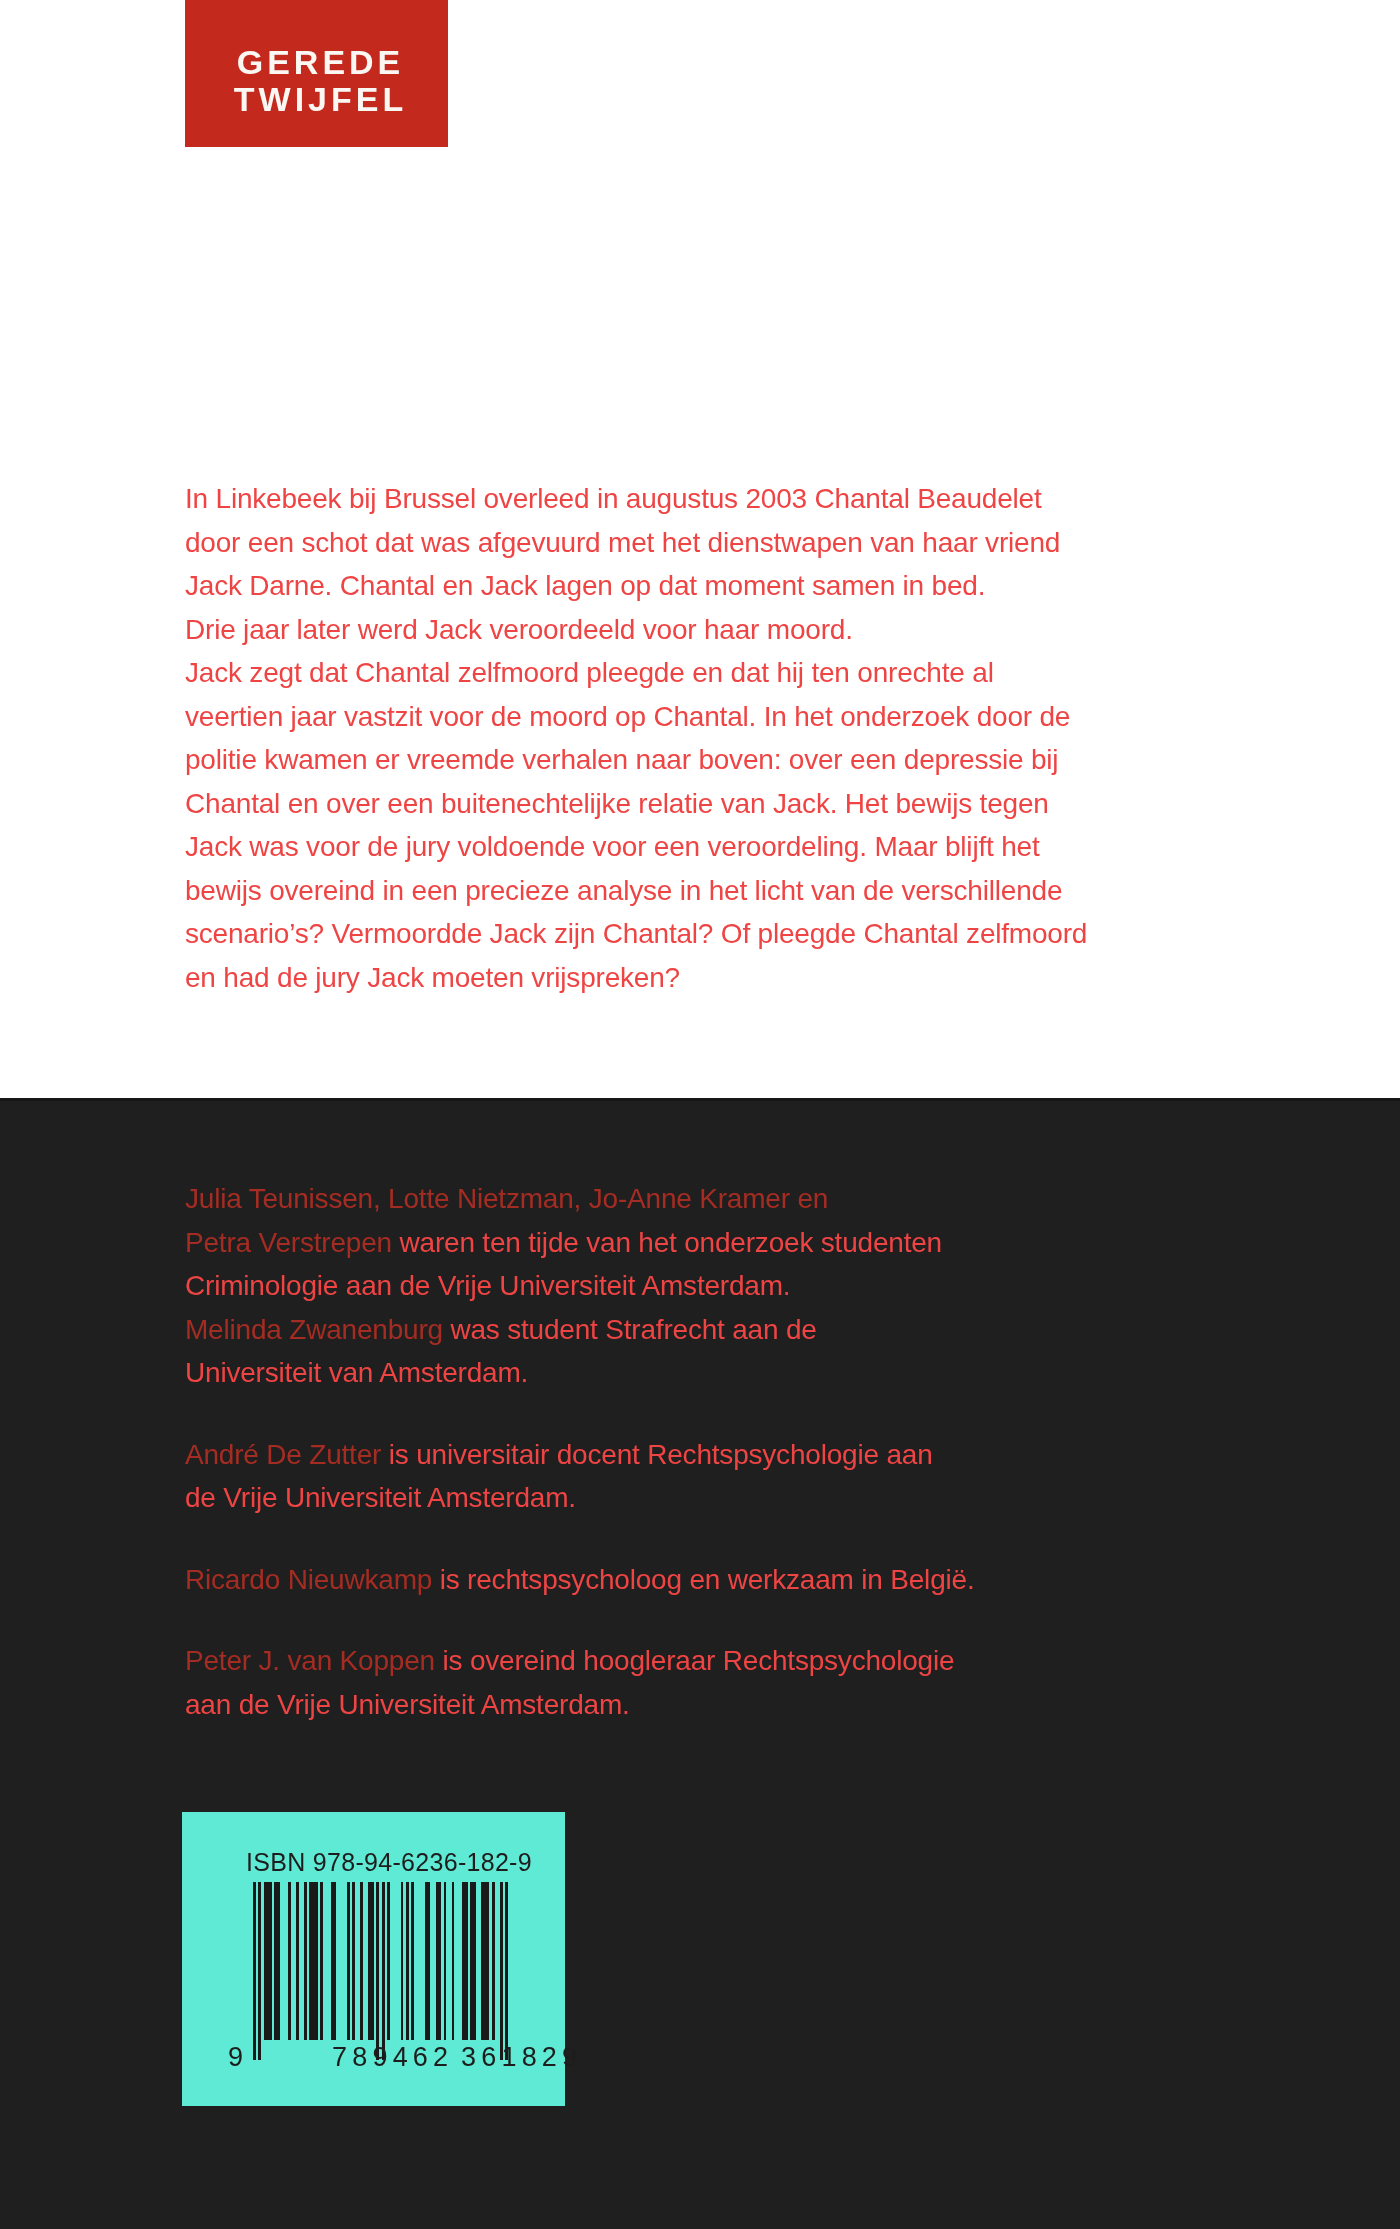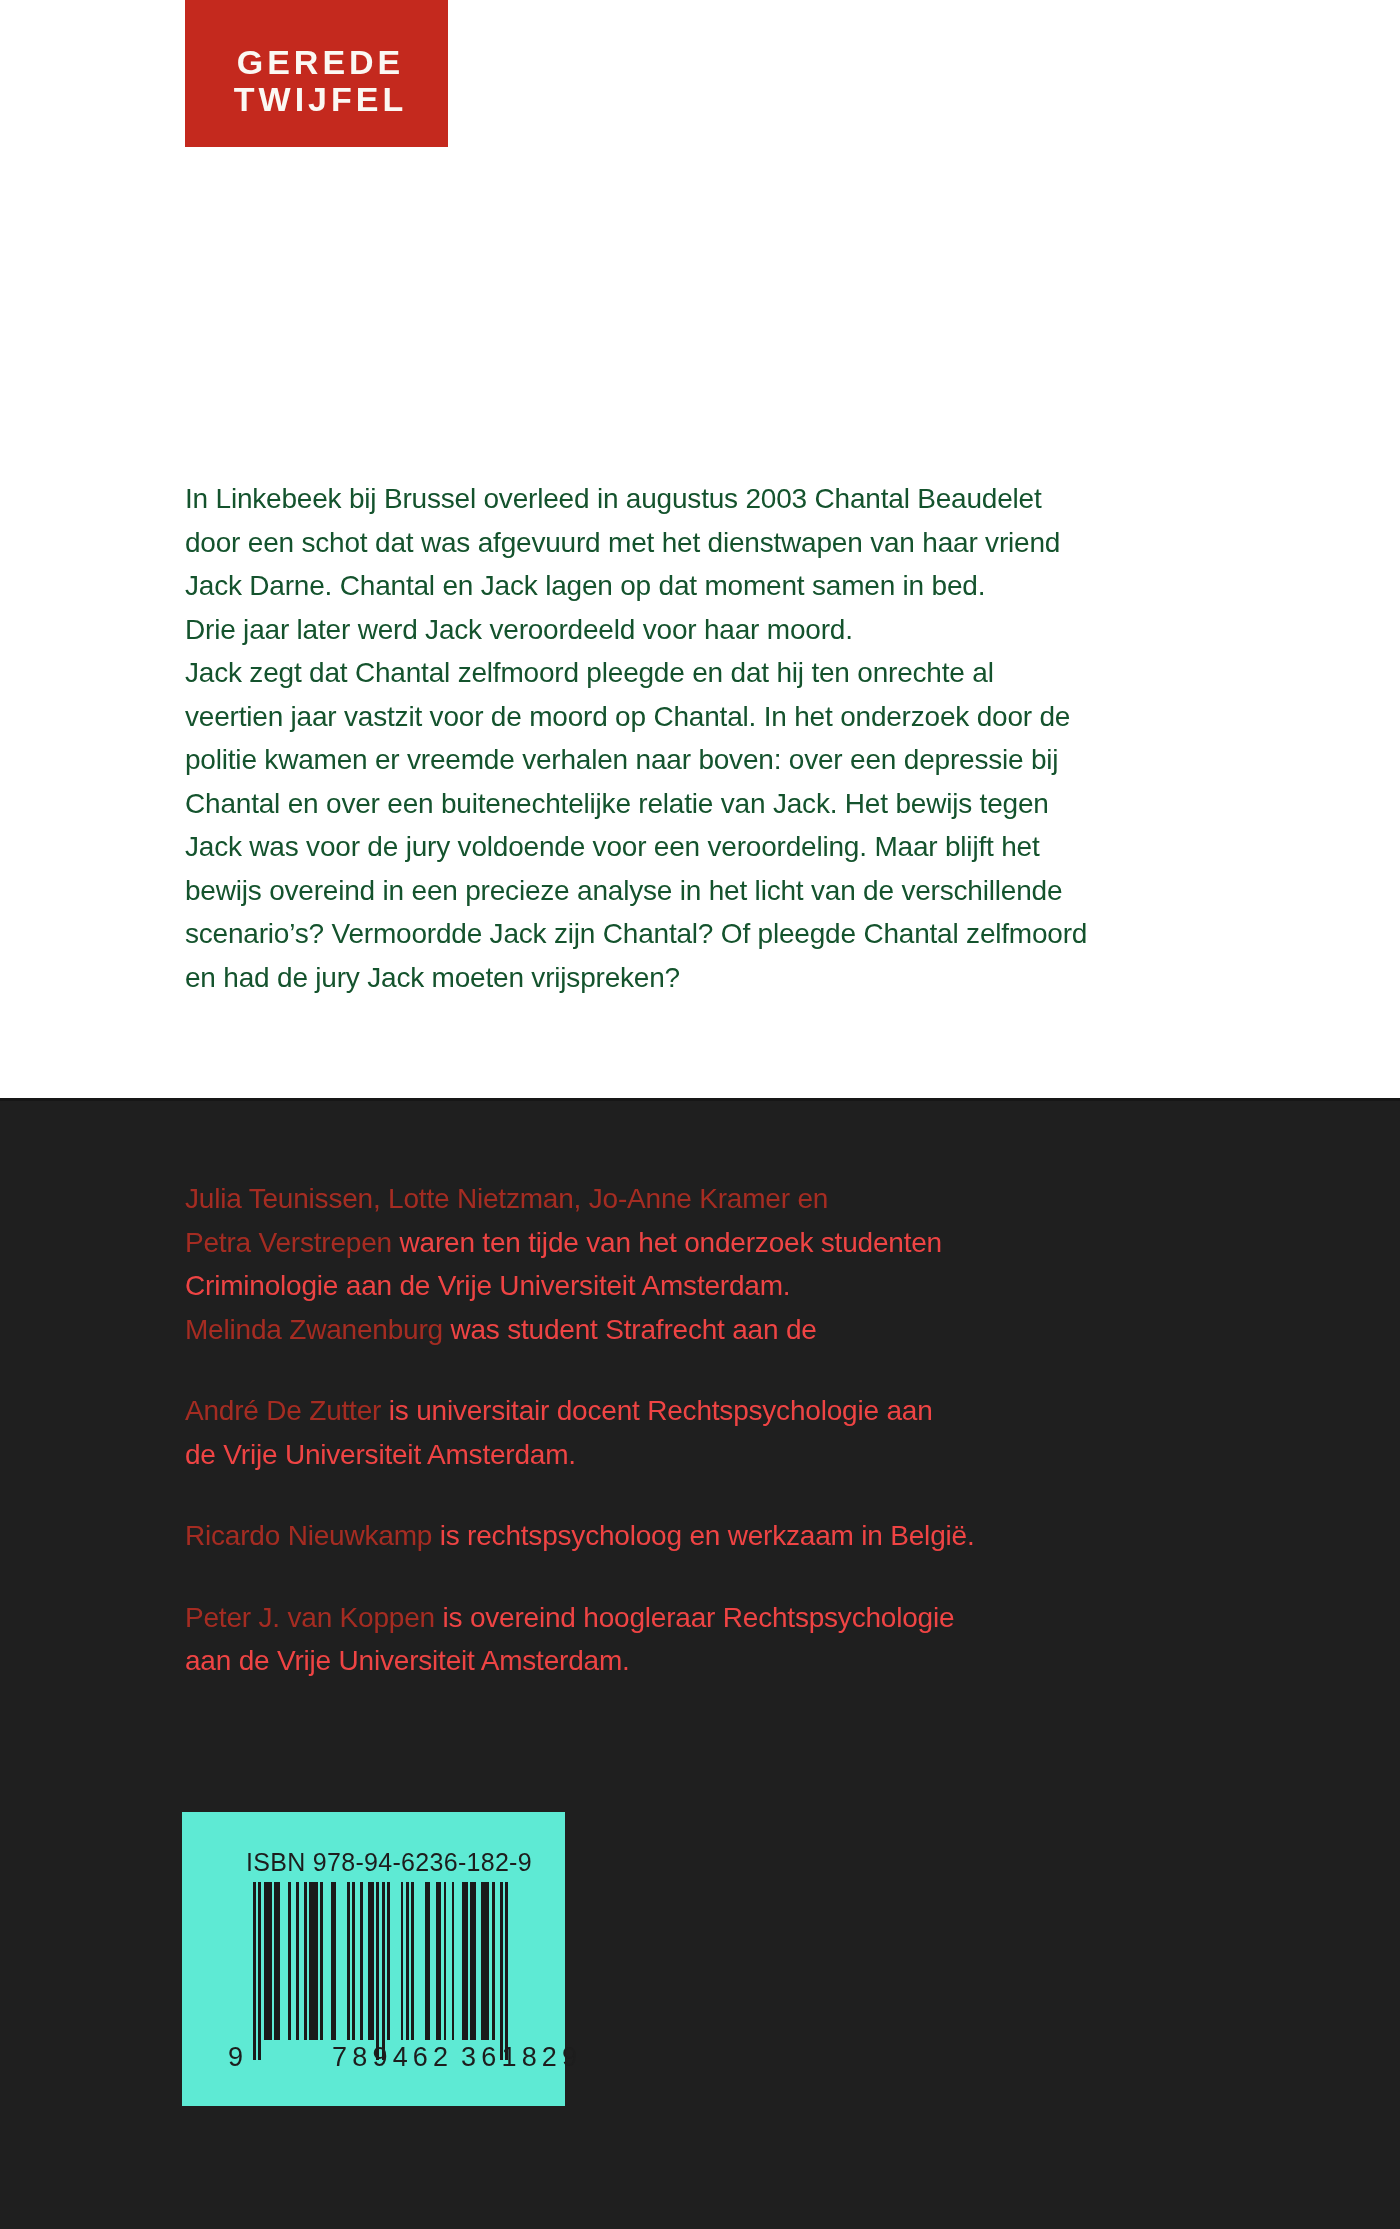--- a/index.html
+++ b/index.html
@@ -15,21 +15,21 @@
     position:absolute;left:185px;top:0;width:263px;height:147px;
     background:#c4291e;
     color:#fbf8f3;
     text-align:center;
     padding-top:44px;box-sizing:border-box;
     font-weight:bold;font-size:34px;line-height:37px;letter-spacing:4px;
   }
   .logo-block .logo-line{padding-left:8px;}
   .synopsis{
     position:absolute;left:185px;top:477px;width:920px;
-    color:#14532d;
+    color:#ef4444;
     font-size:28px;line-height:43.5px;letter-spacing:-0.2px;
     font-weight:normal;
   }
   
   .dark-section{
     position:absolute;left:0;top:1098px;width:1400px;height:1131px;
     background:#1f1f1f;
     border-top:3px solid #161616;box-sizing:border-box;
   }
   .credits{
@@ -87,20 +87,21 @@
     </div>
 
   <div class="dark-section">
 
     <div class="credits">
         <div class="credit-para">
           <div><span class="seg-red">Julia Teunissen, Lotte Nietzman, Jo-Anne Kramer en</span></div>
           <div><span class="seg-red">Petra Verstrepen</span><span class="seg-light"> waren ten tijde van het onderzoek studenten</span></div>
           <div><span class="seg-light">Criminologie aan de Vrije Universiteit Amsterdam.</span></div>
           <div><span class="seg-red">Melinda Zwanenburg</span><span class="seg-light"> was student Strafrecht aan de</span></div>
+          <div><span class="seg-light">Universiteit van Amsterdam.</span></div>
         </div>
         <div class="credit-para">
           <div><span class="seg-red">André De Zutter</span><span class="seg-light"> is universitair docent Rechtspsychologie aan</span></div>
           <div><span class="seg-light">de Vrije Universiteit Amsterdam.</span></div>
         </div>
         <div class="credit-para">
           <div><span class="seg-red">Ricardo Nieuwkamp</span><span class="seg-light"> is rechtspsycholoog en werkzaam in België.</span></div>
         </div>
         <div class="credit-para">
           <div><span class="seg-red">Peter J. van Koppen</span><span class="seg-light"> is overeind hoogleraar Rechtspsychologie</span></div>

